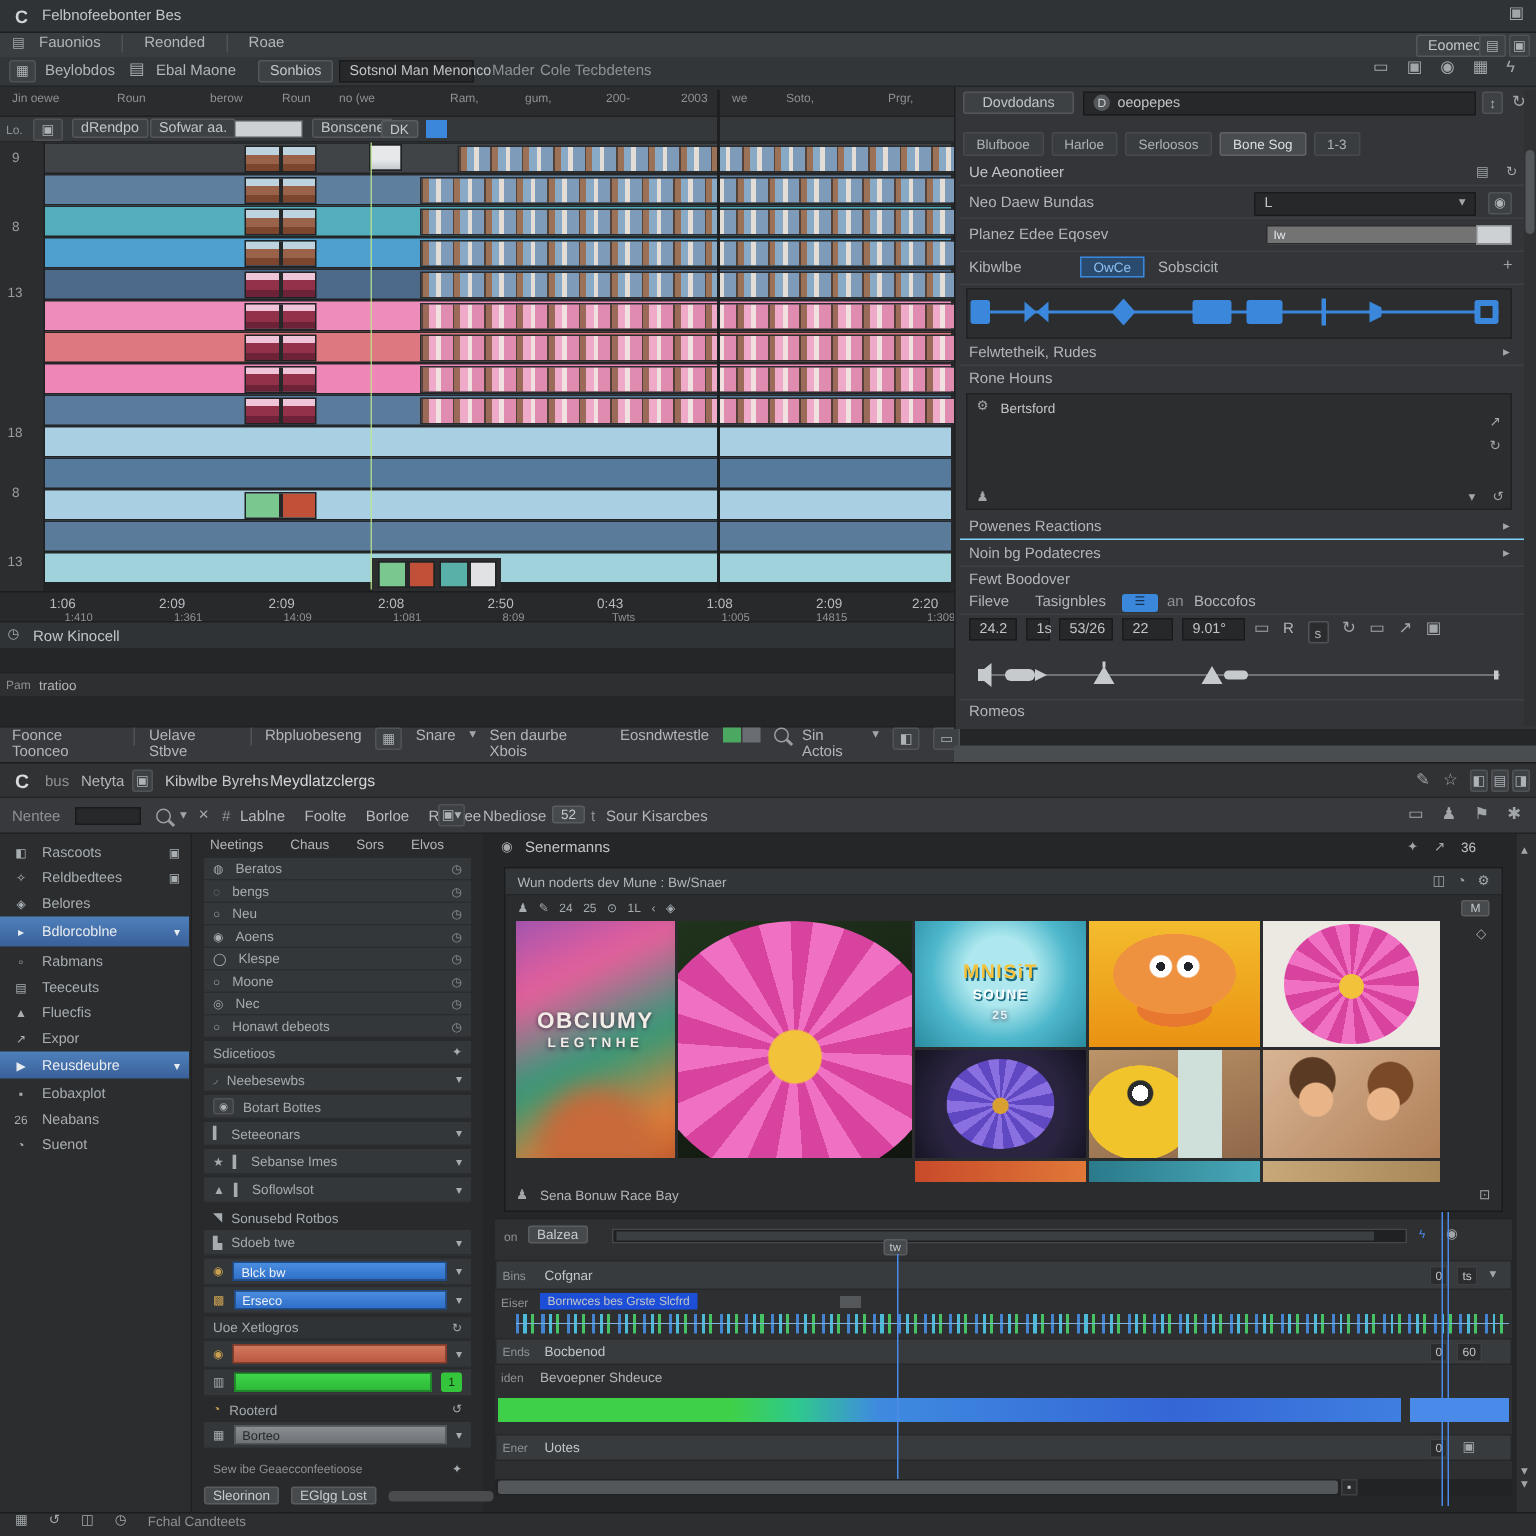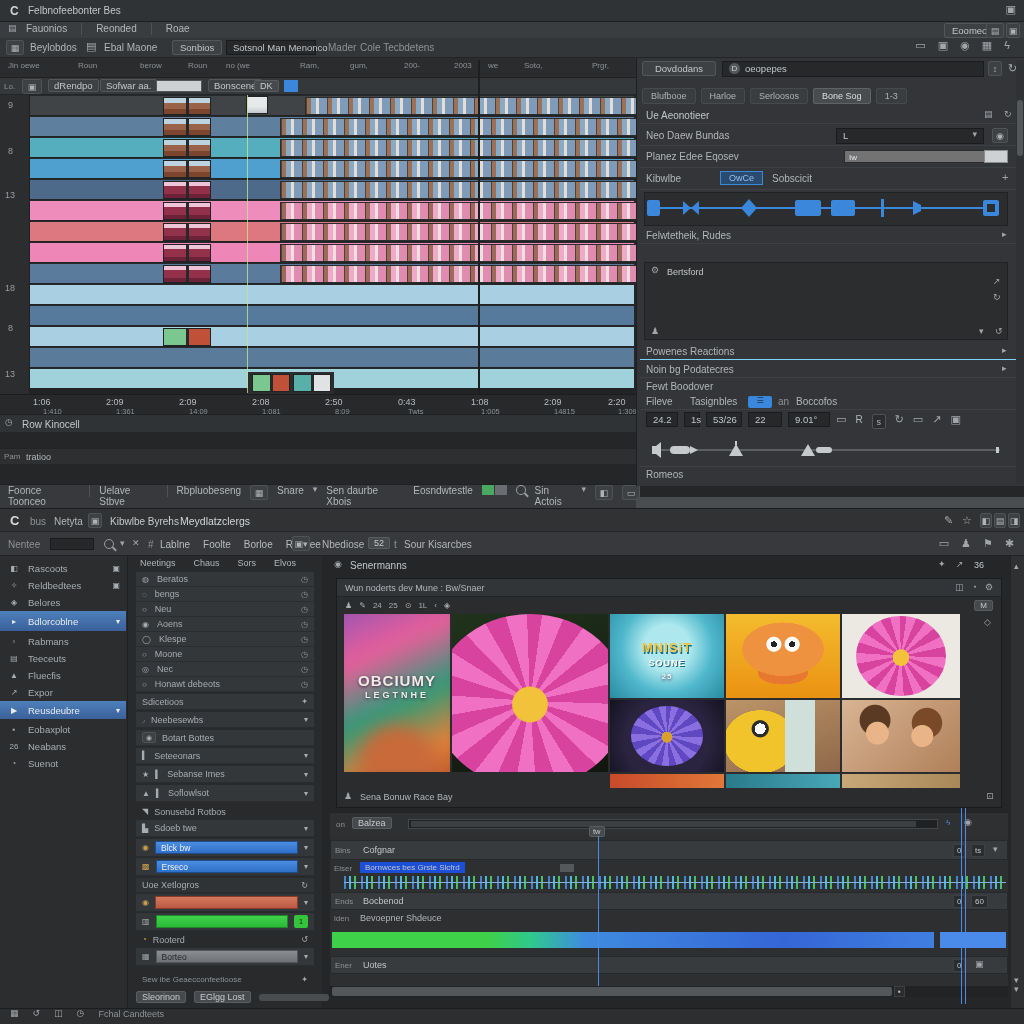--- a/index.html
+++ b/index.html
@@ -250,21 +250,21 @@
         <span class="tiny dim" style="display:block;margin-left:10px;font-size:7.5px">Twts</span>
       </div>
 
       <div class="a" style="left:471px;top:397px">
         <span class="small" style="display:block;color:#b8bcbf">1:08</span>
         <span class="tiny dim" style="display:block;margin-left:10px;font-size:7.5px">1:005</span>
       </div>
 
       <div class="a" style="left:544px;top:397px">
         <span class="small" style="display:block;color:#b8bcbf">2:09</span>
-        <span class="tiny dim" style="display:block;margin-left:10px;font-size:7.5px">14815</span>
+        <span class="tiny dim" style="display:block;font-size:7.5px">14815</span>
       </div>
 
       <div class="a" style="left:608px;top:397px">
         <span class="small" style="display:block;color:#b8bcbf">2:20</span>
         <span class="tiny dim" style="display:block;margin-left:10px;font-size:7.5px">1:309</span>
       </div>
     </div>
 
   <div class="a" style="left:0;top:414px;width:636px;height:18px;background:#303335;border-top:1px solid #1d1f21">
     <span class="a ic small" style="left:5px;top:3px">◷</span>
@@ -357,20 +357,23 @@
         <path d="M268 8 L276 12 L276 18 L268 22 Z"></path>
         <rect x="338" y="7" width="16" height="16" rx="2"></rect>
       </g>
       <rect x="342" y="11" width="8" height="8" fill="#2b2d2f"></rect>
     </svg>
   </div>
   <div class="a" style="left:640px;top:228px;width:376px;height:16px;border-bottom:1px solid #3e4144">
     <span class="a" style="left:6px;top:2px">Felwtetheik, Rudes</span>
     <span class="a ic small" style="left:362px;top:2px">▸</span>
   </div>
+  <div class="a" style="left:640px;top:246px;width:376px;height:14px">
+    <span class="a" style="left:6px;top:1px">Rone   Houns</span>
+  </div>
   <div class="a" style="left:644px;top:262px;width:364px;height:78px;background:#2b2d2f;border:1px solid #1f2123">
     <span class="a ic small" style="left:6px;top:3px">⚙</span>
     <span class="a small" style="left:22px;top:4px;color:#c2c6c9">Bertsford</span>
     <div class="a f" style="left:8px;top:16px;gap:3px">
 
     <div style="background:linear-gradient(135deg,#c8386a,#7a2448 60%,#e06a9a)"></div>
         <div style="background:linear-gradient(135deg,#2a9a5c,#3a62c8 55%,#7a3ab8)"></div>
         <div style="background:linear-gradient(135deg,#b83ac8,#5a2a9a 60%,#3ad0c8)"></div>
         <div style="background:linear-gradient(180deg,#e8e4de 0 20%,#b0a8c0 60%,#8a7898)"></div>
         <div style="background:linear-gradient(135deg,#e89a3a,#c06828 60%,#f0c060)"></div>

